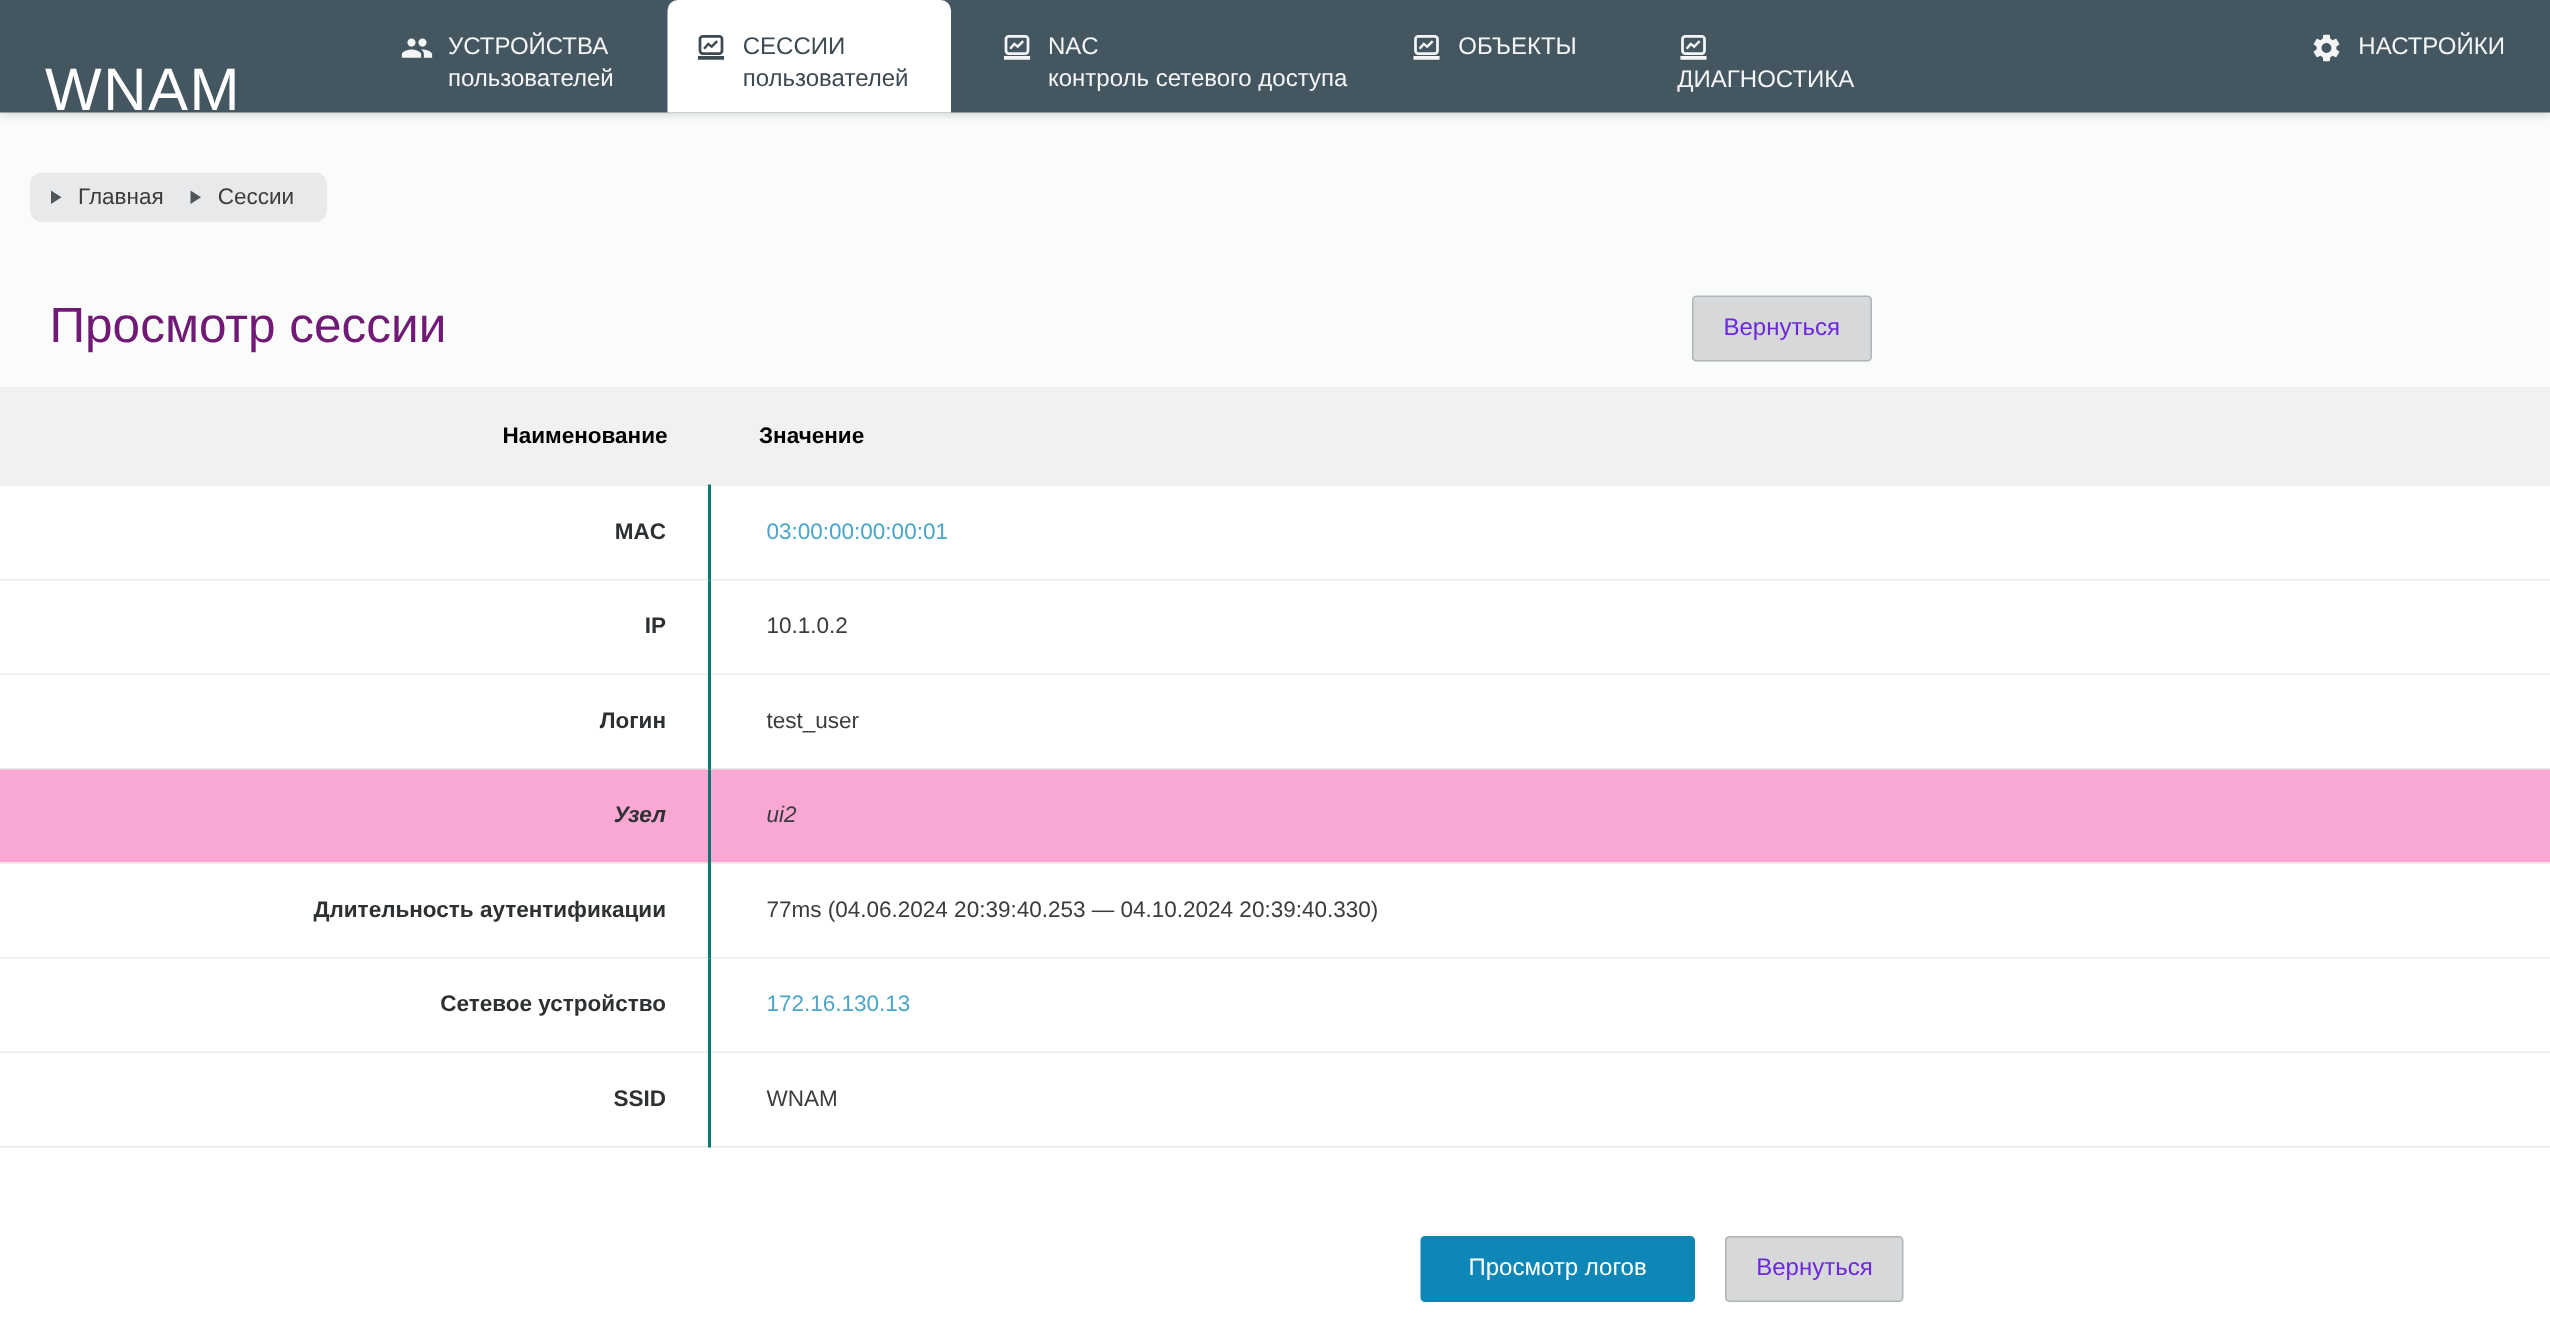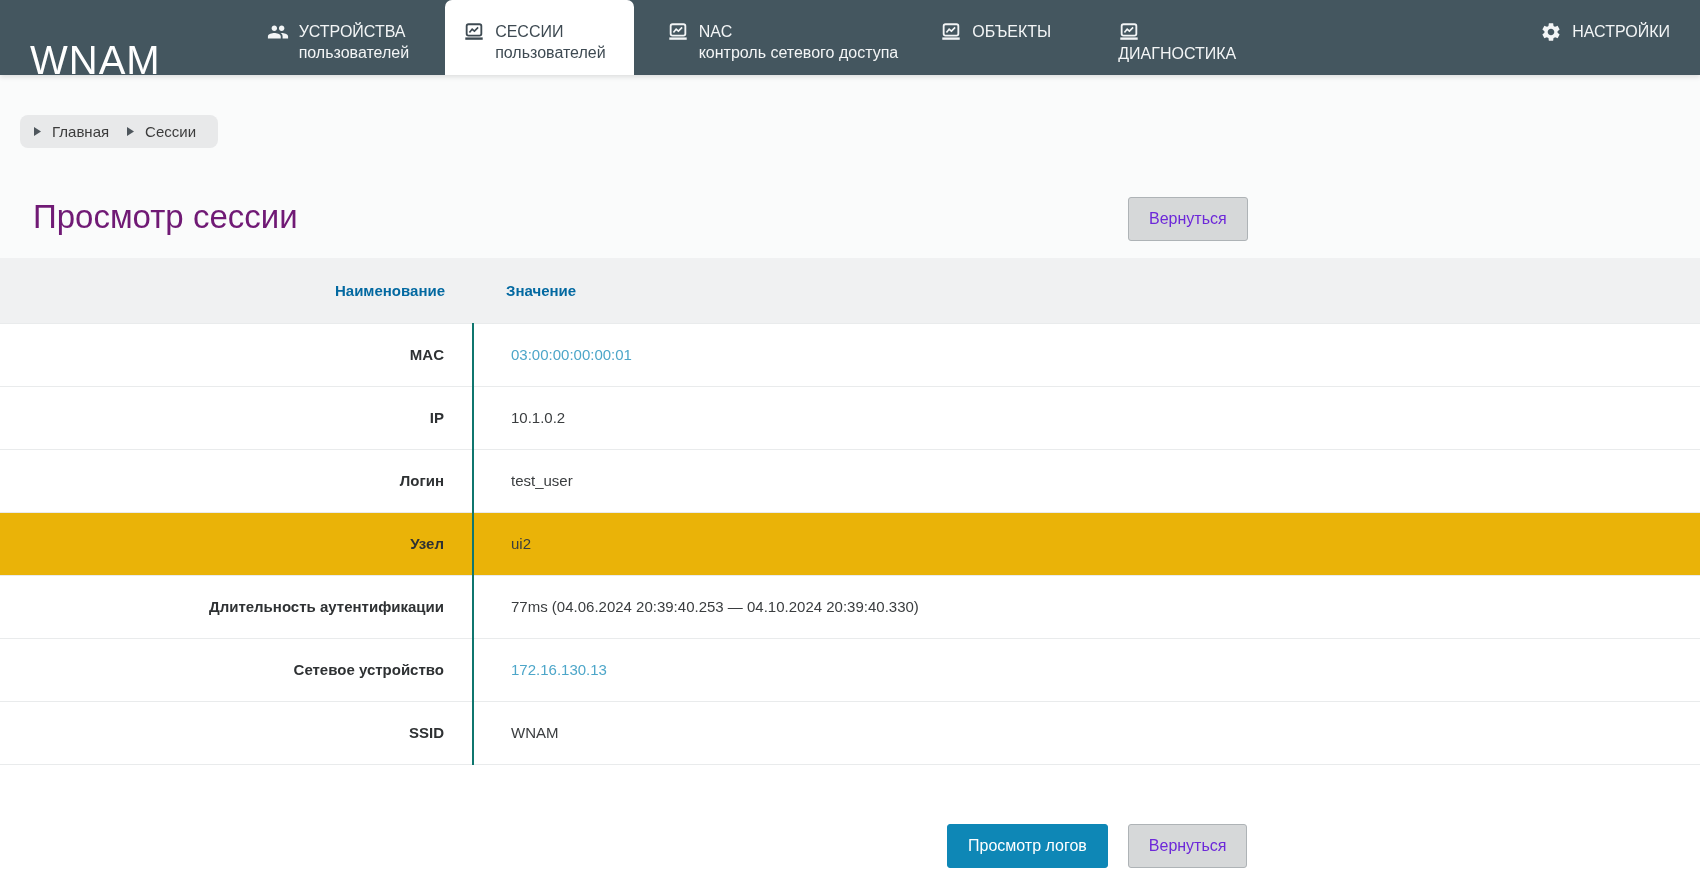--- a/index.html
+++ b/index.html
@@ -66,41 +66,41 @@
     display:inline-block; height:44px; line-height:42px;
     font-size:16px; border-radius:3px; cursor:pointer;
     font-family:"Liberation Sans", sans-serif;
   }
   .btn-gray {
     background:#d6d8d9; border:1px solid #aeb3b6; color:#6d28d9;
     padding:0 20px;
   }
   .btn-blue {
     background: var(--primary-btn, #0e87b6); border:1px solid var(--primary-btn, #0e87b6);
-    color:#fff; padding:0 20px;
+    color:#fff; padding:0 31px;
   }
   .title-row .btn-gray { position:absolute; left:1095px; top:0; }
 
   
   .bottom-section { background:#fff; flex:1; margin-top:17px; }
   table.kv { width:100%; border-collapse:collapse; background:#fff; }
   table.kv thead th {
     background: var(--header-row-bg, #f0f1f2);
-    height:65px; font-size:15px; font-weight:bold; color:#0369a1;
+    height:65px; font-size:15px; font-weight:bold; color:#000000;
     border-bottom:1px solid #e9ebec;
   }
   table.kv th.col-name { width:473px; text-align:right; padding-right:28px; }
   table.kv th.col-value { text-align:left; padding-left:33px; }
   table.kv tbody td { height:63px; border-bottom:1px solid #e9ebec; font-size:15px; }
   table.kv td.label {
     text-align:right; padding-right:28px; font-weight:bold; color:#2e3133;
     border-right:2px solid #0f766e; width:473px;
   }
   table.kv td.value { padding-left:37px; color:#3a3d3f; }
-  table.kv tr.row-hover { background:#eab308; }
+  table.kv tr.row-hover { background:#f9a8d4;font-style:italic; }
   a.link { color: var(--link, #4da6c9); text-decoration:none; cursor:pointer; }
 
   
   .footer-actions { margin:59px 0 0 947px; display:flex; gap:20px; }
 </style>
 </head>
 <body>
 
 <div class="page">
 

